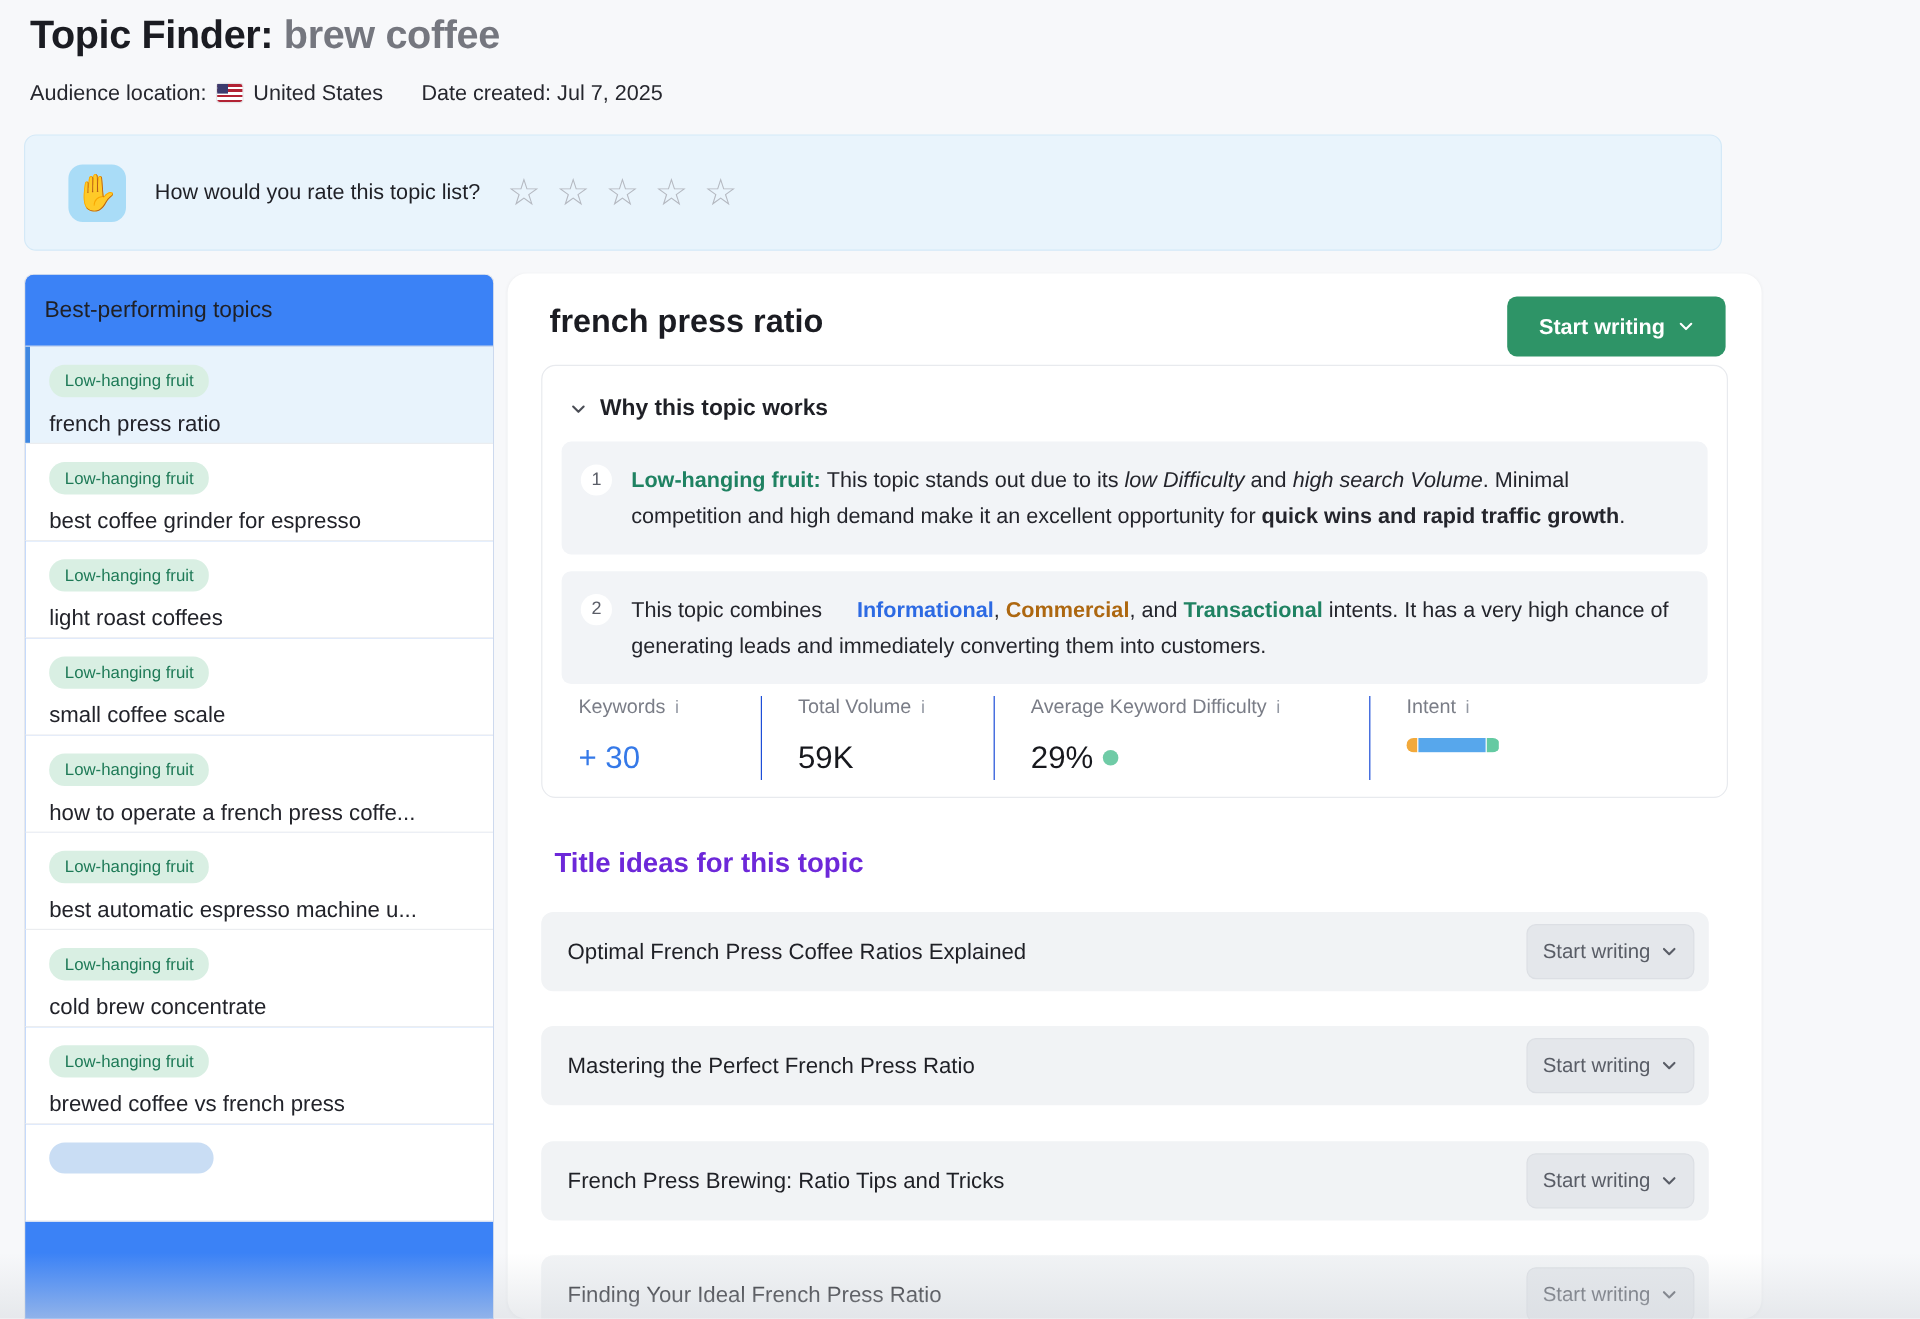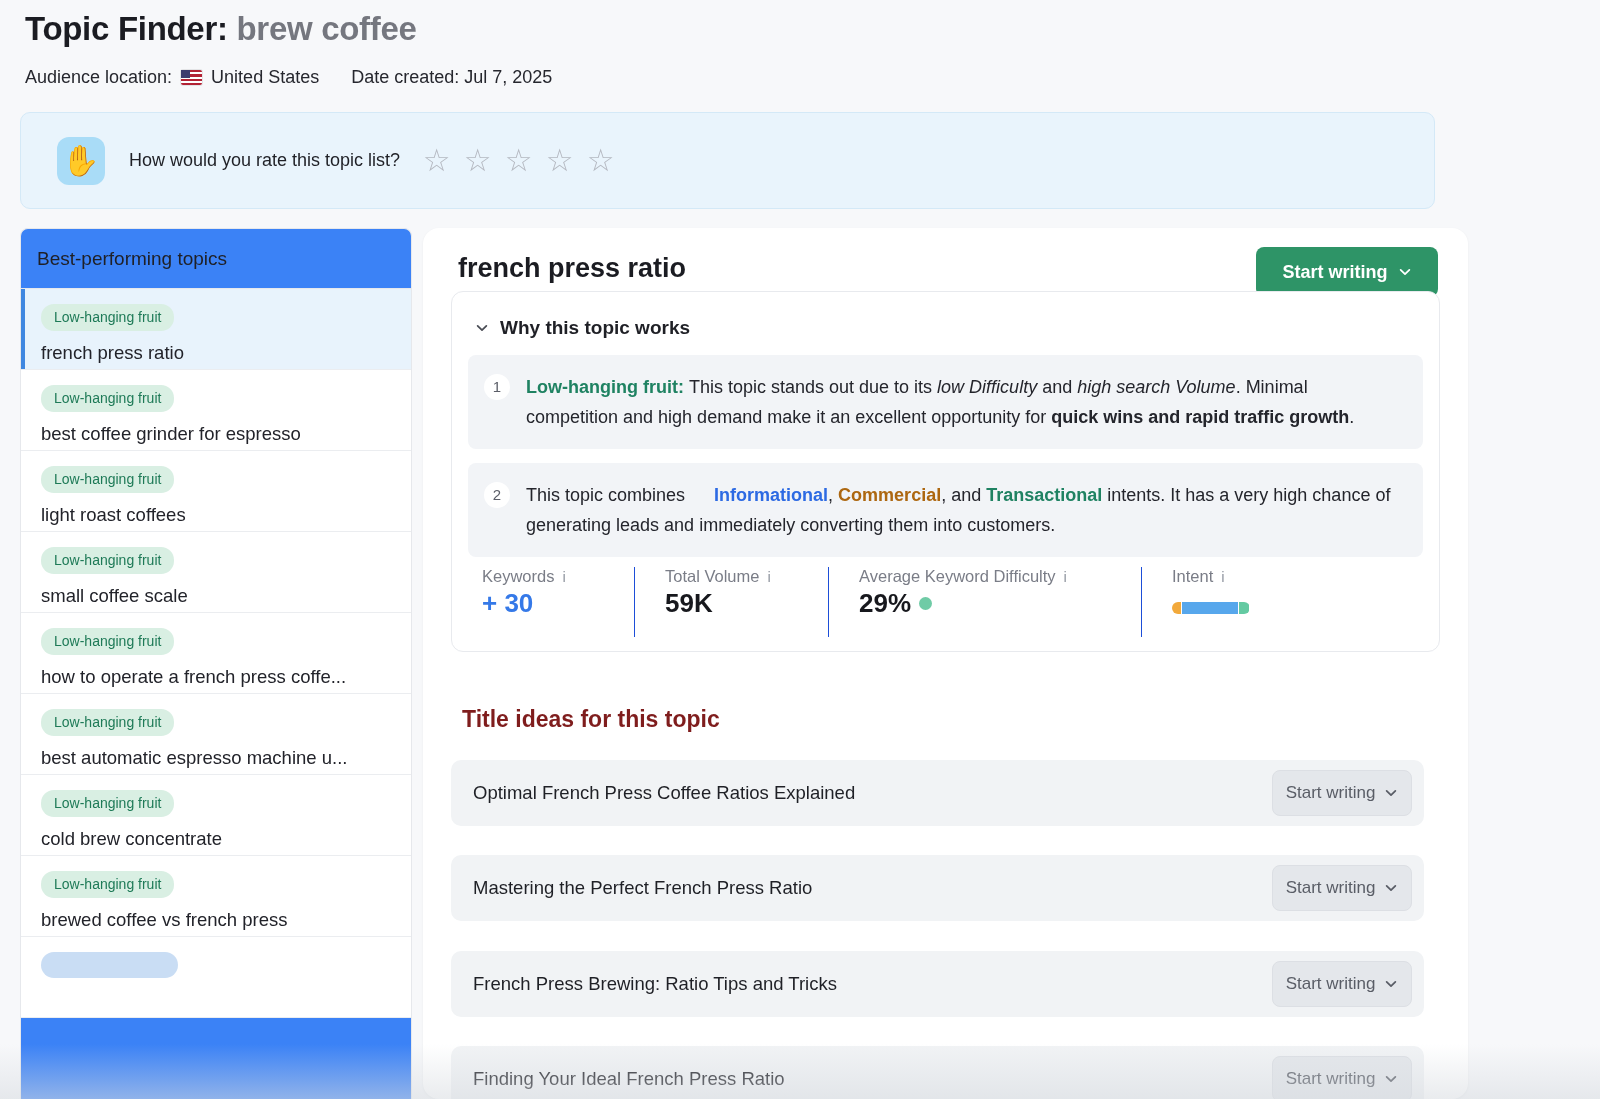--- a/index.html
+++ b/index.html
@@ -47,21 +47,21 @@
   .main-panel { position:absolute; left:423px; top:228px; width:1045px; height:871px;
     background:#ffffff; border-radius:16px; box-shadow:0 1px 3px rgba(20,30,40,.05); }
   .topic-title { position:absolute; left:35px; top:25px; font-size:27px; font-weight:700; color:#1b1c22; }
   .btn-green { position:absolute; right:30px; top:19px; width:182px; height:50px;
     background:#2e9467; color:#ffffff; border:none; border-radius:8px; cursor:pointer;
     font-family:"Liberation Sans",sans-serif; font-size:18px; font-weight:700;
     display:flex; align-items:center; justify-content:center; gap:10px; }
   .chev { width:14px; height:14px; display:inline-block; }
 
   
-  .why-card { position:absolute; left:28px; top:63px; width:989px; height:361px;
+  .why-card { position:absolute; left:28px; top:76px; width:989px; height:361px;
     border:1px solid #e8eaee; border-radius:12px; background:#fff; }
   .why-header { display:flex; align-items:center; gap:11px; padding:25px 0 0 23px; cursor:pointer; color:#1f2026; }
   .why-header .chev { color:#4a4d55; }
   .why-title { font-size:19px; font-weight:700; }
   .why-point { position:relative; margin:0 16px; background:#f2f4f7; border-radius:8px;
     padding:17px 26px 17px 58px; font-size:18px; line-height:30px; color:#24252c; }
   .why-point.p1 { margin-top:16px; }
   .why-point.p2 { margin-top:14px; }
   .point-num { position:absolute; left:16px; top:19px; width:26px; height:26px; border-radius:50%;
     background:#ffffff; color:#5b5e68; font-size:15px; display:flex; align-items:center; justify-content:center; }
@@ -72,31 +72,31 @@
   .seg-italic { font-style:italic; }
 
   
   .metrics { position:absolute; left:16px; bottom:14px; right:16px; height:70px; display:flex; }
   .metric { padding-left:30px; border-left:1px solid #1d4ed8; }
   .metric.first { border-left:none; padding-left:14px; width:166px; }
   .metric.vol { width:194px; }
   .metric.kd { width:313px; }
   .metric-label { font-size:16.5px; color:#7a7d87; display:flex; align-items:center; gap:8px; white-space:nowrap; }
   .info-icon { font-size:15px; color:#9499a3; cursor:pointer; font-style:normal; }
-  .metric-value { margin-top:2px; font-size:26px; font-weight:700; color:#17181d; display:flex; align-items:center; }
+  .metric-value { margin-top:17px; font-size:26px; font-weight:400; color:#17181d; display:flex; align-items:center; }
   .metric-value.blue { color:#3579e8; }
   .kd-dot { width:13px; height:13px; border-radius:50%; margin-left:8px; }
   .intent-bar { margin-top:16px; width:78px; height:12px; border-radius:6px; overflow:hidden; display:flex; gap:1px; }
   .intent-seg { height:100%; }
   .intent-seg.s1 { width:9px; }
   .intent-seg.s2 { width:56px; }
   .intent-seg.s3 { width:10px; }
 
   
-  .ideas-heading { position:absolute; left:39px; top:478px; font-size:23px; font-weight:700; color:#7f1d1d; }
+  .ideas-heading { position:absolute; left:39px; top:478px; font-size:23px; font-weight:700; color:#6d28d9; }
   .idea-card { position:absolute; left:28px; width:973px; height:66px; background:#f1f3f5; border-radius:10px; }
   .idea-card .idea-text { position:absolute; left:22px; top:50%; transform:translateY(-50%); font-size:18.5px; color:#1f2026; }
   .btn-gray { position:absolute; right:12px; top:10px; width:140px; height:46px;
     background:#e4e7eb; color:#595d66; border:1px solid #dcdfe4; border-radius:8px; cursor:pointer;
     font-family:"Liberation Sans",sans-serif; font-size:17px;
     display:flex; align-items:center; justify-content:center; gap:9px; }
   .idea-card.c1 { top:532px; }
   .idea-card.c2 { top:627px; }
   .idea-card.c3 { top:723px; }
   .idea-card.c4 { top:818px; }

